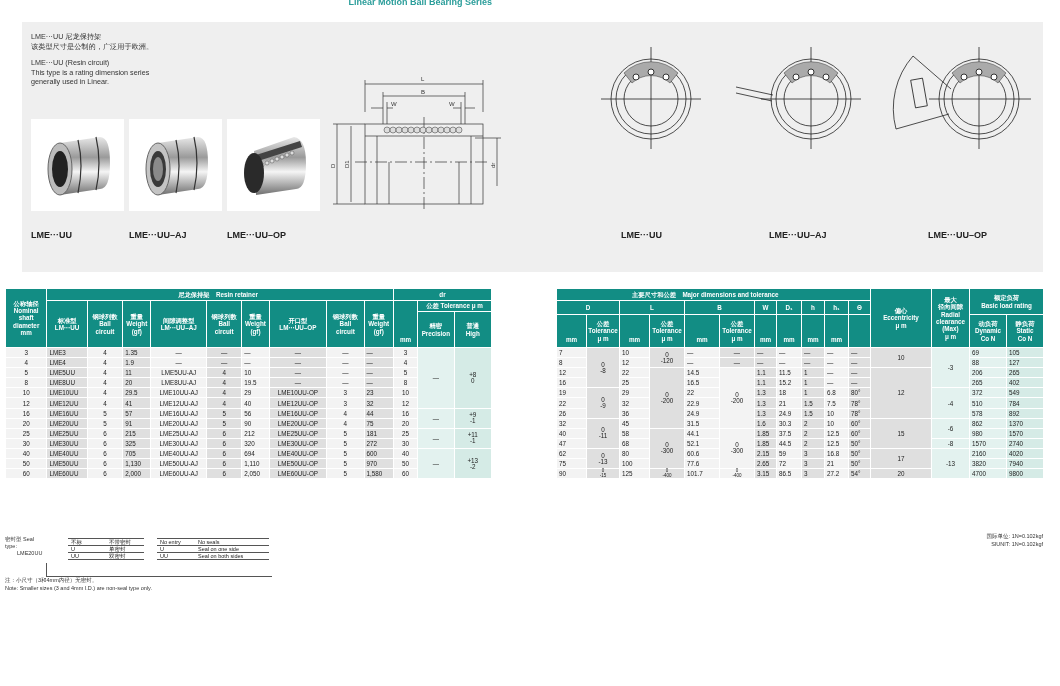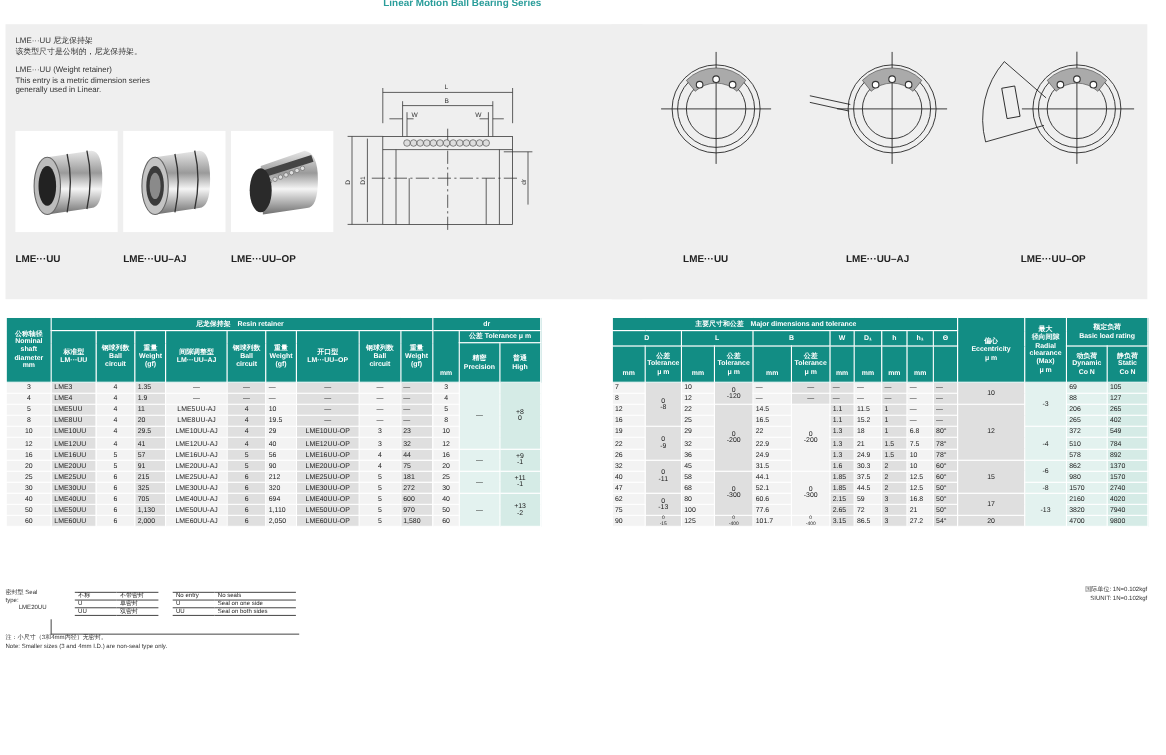--- a/index.html
+++ b/index.html
@@ -1,19 +1,19 @@
 <!DOCTYPE html>
 <html><head>
 <meta charset="utf-8">
 <style>
   * { box-sizing: border-box; margin: 0; padding: 0; }
   body { width: 1060px; height: 686px; background: #ffffff; font-family: "Liberation Sans", sans-serif; position: relative; overflow: hidden; color: #222; }
   .series-title { position: absolute; top: -3px; left: 330px; width: 162px; text-align: right; font-size: 9px; font-weight: bold; color: #2a9d9a; }
   .panel { position: absolute; background: #efefef; }
-  #panel-left { left: 5px; top: 22px; width: 579px; height: 250px; }
+  #panel-left { left: 22px; top: 22px; width: 579px; height: 250px; }
   #panel-right { left: 556px; top: 22px; width: 487px; height: 250px; }
   .intro { position: absolute; left: 9px; top: 10px; font-size: 7.2px; line-height: 9.5px; color: #333; }
   .intro .gap { height: 7px; }
   .photo { position: absolute; top: 97px; width: 93px; height: 92px; background: #ffffff; display: flex; align-items: center; justify-content: center; }
   .photo-label { position: absolute; top: 208px; font-size: 9px; font-weight: bold; color: #222; }
   .diagram-label { position: absolute; top: 208px; font-size: 9px; font-weight: bold; color: #222; }
   svg text { font-family: "Liberation Sans", sans-serif; }
 
   table { border-collapse: collapse; position: absolute; font-size: 6.3px; table-layout: fixed; }
   th { background: #128d84; color: #fff; font-weight: bold; border: 1px solid #ffffff; text-align: center; vertical-align: middle; line-height: 7.3px; padding: 0 1px; }
@@ -38,24 +38,24 @@
   .unit-note { position: absolute; right: 17px; top: 533px; font-size: 5.5px; line-height: 7.5px; text-align: right; color: #333; }
 </style>
 </head>
 <body>
 
 <div class="series-title">Linear Motion Ball Bearing Series</div>
 
 <div class="panel" id="panel-left">
   <div class="intro">
     <div>LME···UU 尼龙保持架</div>
-    <div>该类型尺寸是公制的，尼龙保持架。</div>
+    <div>该类型尺寸是公制的，广泛用于欧洲。</div>
     <div class="gap"></div>
-    <div>LME···UU (Weight retainer)</div>
-    <div>This entry is a metric dimension series</div>
+    <div>LME···UU (Resin circuit)</div>
+    <div>This type is a rating dimension series</div>
     <div>generally used in Linear.</div>
   </div>
 
   <div class="photo" style="left:9px">
     <svg width="80" height="80" viewBox="0 0 80 80">
       <defs>
           <linearGradient id="mg" x1="0" y1="0" x2="0" y2="1">
             <stop offset="0" stop-color="#e8e8e8"></stop>
             <stop offset="0.35" stop-color="#9a9a9a"></stop>
             <stop offset="0.6" stop-color="#f5f5f5"></stop>

